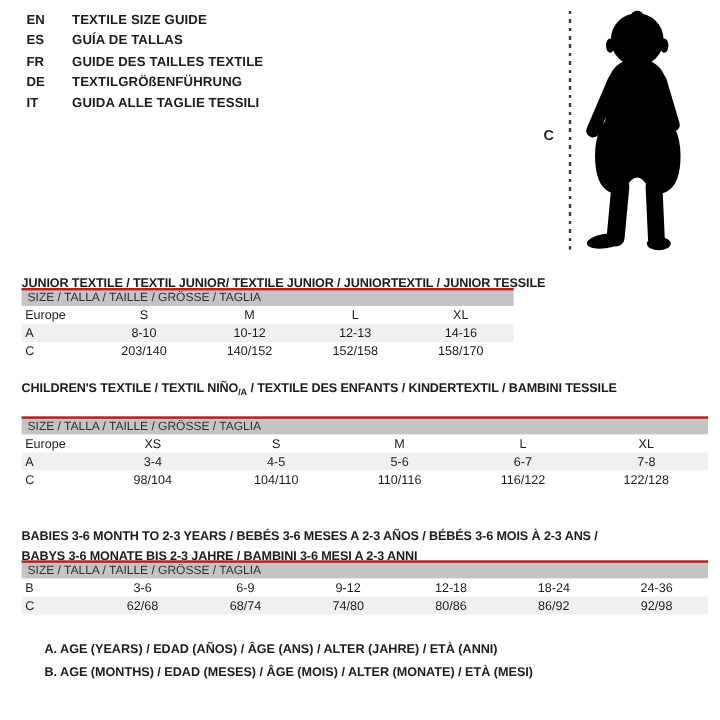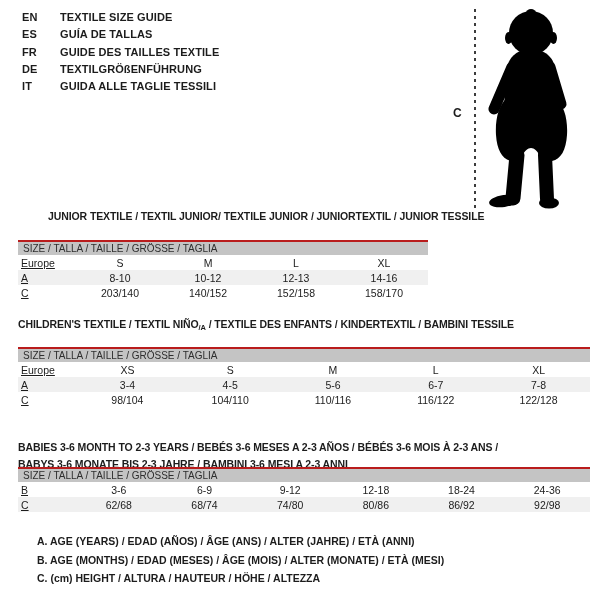--- a/index.html
+++ b/index.html
@@ -12,34 +12,34 @@
   .lang-row{display:flex;height:17.3px;align-items:flex-start;font-weight:bold;font-size:11px;letter-spacing:.1px;}
   .lang-code{width:38px;}
   
   .figure{position:absolute;left:450px;top:5px;width:148px;height:205px;}
   .dash-line{position:absolute;left:24px;top:4px;width:2px;height:199px;
     background:repeating-linear-gradient(to bottom,#3c3c3c 0 3px,transparent 3px 7px);}
   .figure-label{position:absolute;left:3px;top:101px;font-weight:bold;font-size:12px;}
   .figure svg{position:absolute;left:34px;top:2px;}
   
   .section-title{position:absolute;left:18px;font-weight:bold;font-size:10.5px;letter-spacing:-.1px;white-space:nowrap;}
-  #junior-title{top:210px;margin-left:30px;}
+  #junior-title{top:230px;}
   #children-title{top:318px;}
   #babies-title{top:423px;line-height:16.5px;margin-top:16px;}
   .subscript{font-size:7.5px;position:relative;bottom:-2px;}
   
   .size-table{position:absolute;left:18px;}
   #junior-table{top:240px;width:410px;}
   #children-table{top:347px;width:572px;}
   #babies-table{top:467px;width:572px;}
   .size-bar{height:13px;background:#c4c4c4;border-top:2px solid #b91c1c;
     font-size:10px;color:#2e2e2e;padding-left:5px;display:flex;align-items:center;}
   .t-row{display:flex;height:15px;align-items:center;font-size:10.5px;}
   .t-row.alt{background:#f0f0f0;}
-  .t-label{width:55px;padding-left:3px;text-decoration:underline;}
+  .t-label{width:55px;padding-left:3px;}
   .t-cell{flex:1;text-align:center;}
   
   .notes{position:absolute;left:18px;top:532px;font-weight:bold;font-size:10.5px;line-height:18.6px;white-space:nowrap;margin-left:19px;}
 </style>
 </head>
 <body>
 
 <div class="lang-block">
   <div class="lang-row">
     <span class="lang-code">EN</span>
@@ -161,14 +161,13 @@
     <span class="t-cell">74/80</span>
     <span class="t-cell">80/86</span>
     <span class="t-cell">86/92</span>
     <span class="t-cell">92/98</span>
   </div>
 </div>
 
 <div class="notes">
   <div>A. AGE (YEARS) / EDAD (AÑOS) / ÂGE (ANS) / ALTER (JAHRE) / ETÀ (ANNI)</div>
   <div>B. AGE (MONTHS) / EDAD (MESES) / ÂGE (MOIS) / ALTER (MONATE) / ETÀ (MESI)</div>
-  <div>C. (cm) HEIGHT / ALTURA / HAUTEUR / HÖHE / ALTEZZA</div>
 </div>
 
 </body></html>

